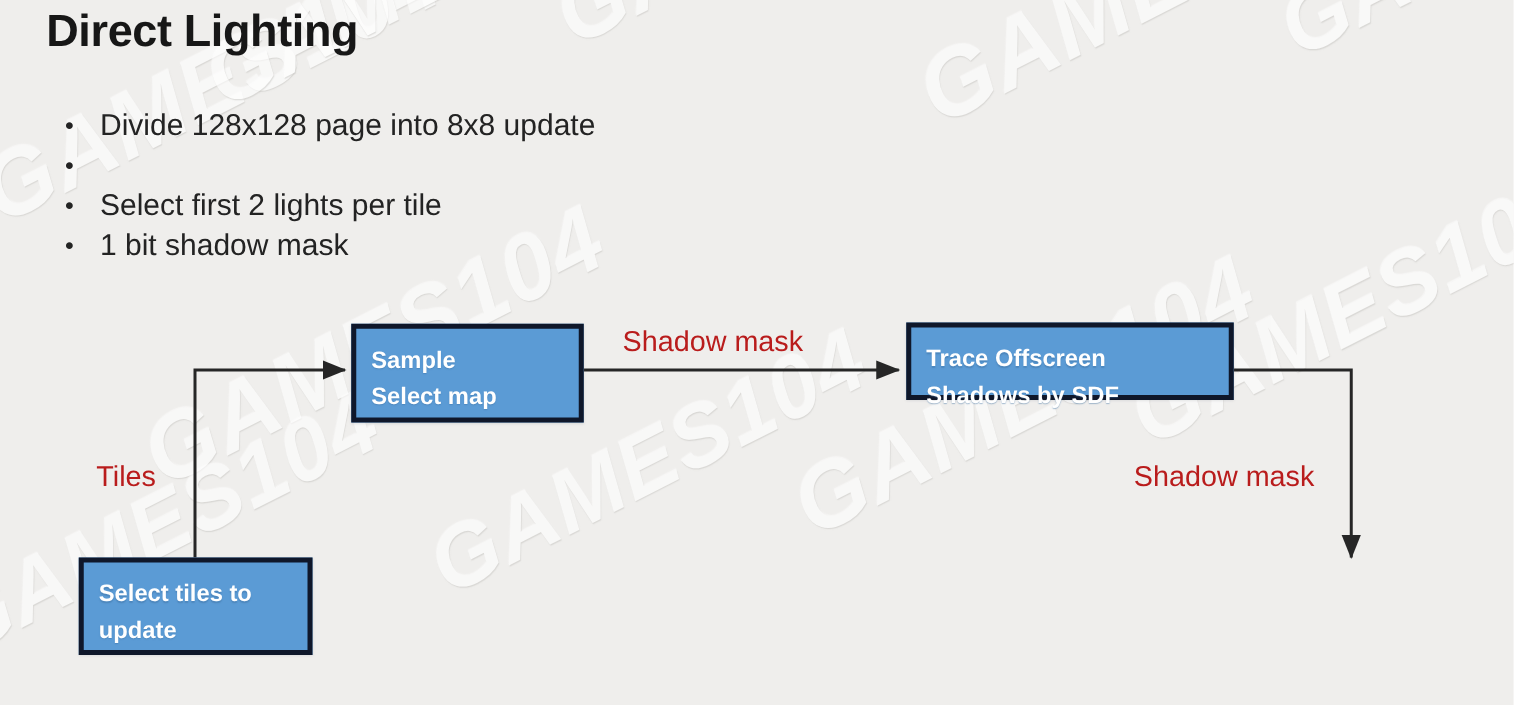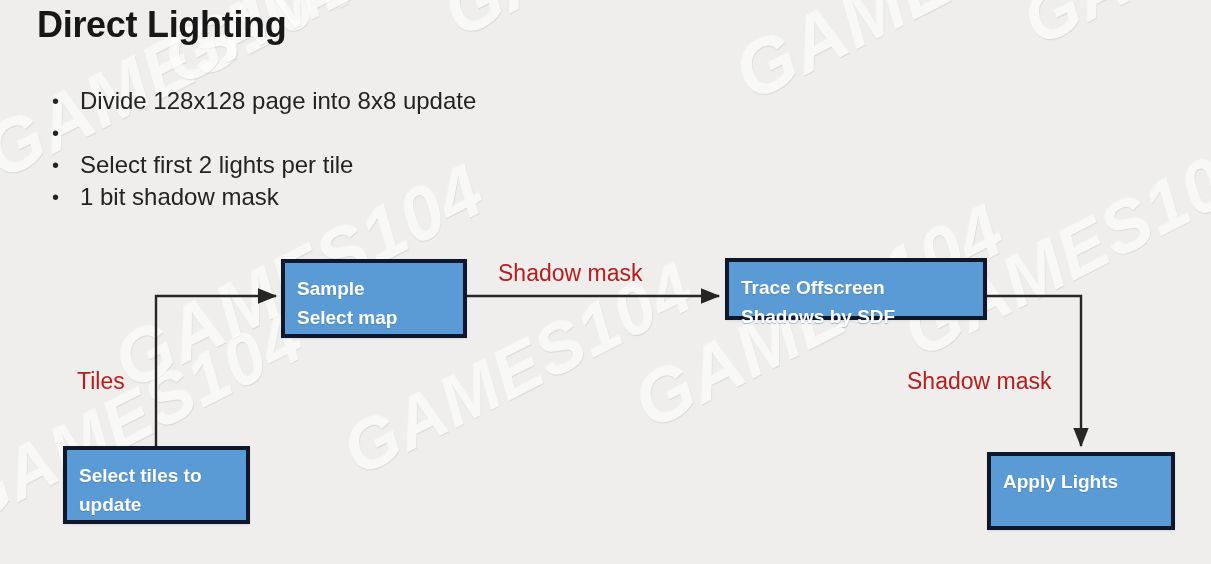--- a/index.html
+++ b/index.html
@@ -175,23 +175,20 @@
     <div class="node" style="left:725px; top:258px; width:262px; height:62px;">
       <div>Trace Offscreen</div>
       <div>Shadows by SDF</div>
     </div>
 
     <div class="node" style="left:63px; top:446px; width:187px; height:78px;">
       <div>Select tiles to</div>
       <div>update</div>
     </div>
 
-    <div class="node" style="left:987px; top:452px; width:188px; height:78px;">
-      <div>Apply Lights</div>
-    </div>
 
     <div class="edge-label" style="left:77px; top:368px;">Tiles</div>
 
     <div class="edge-label" style="left:498px; top:260px;">Shadow mask</div>
 
     <div class="edge-label" style="left:907px; top:368px;">Shadow mask</div>
 
   </div>
 </div>
 

